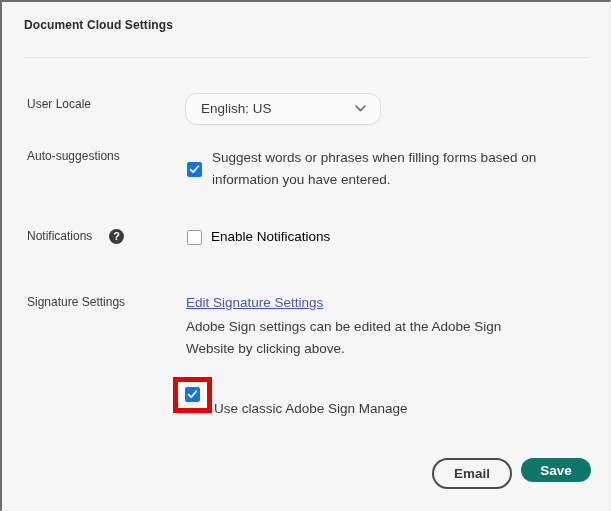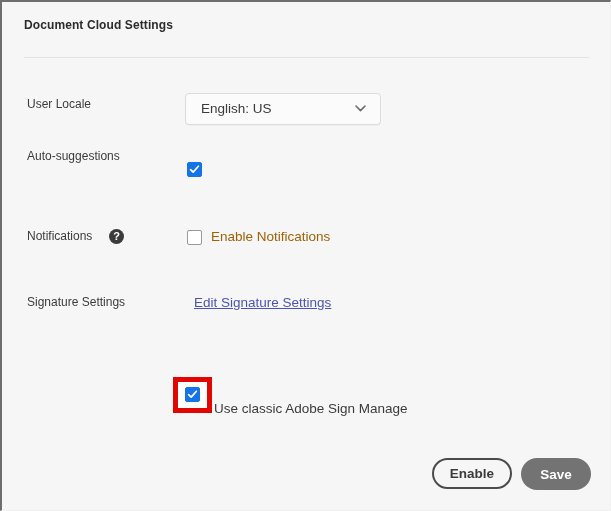--- a/index.html
+++ b/index.html
@@ -61,21 +61,21 @@
 
   #locale-select {
     position: absolute;
     left: 183px;
     top: 91px;
     width: 196px;
     height: 32px;
     box-sizing: border-box;
     background: #fbfbfb;
     border: 1px solid #dcdcdc;
-    border-radius: 4px;
+    border-radius: 12px;
     box-shadow: 0 1px 1px rgba(0,0,0,0.035);
     cursor: pointer;
   }
   #locale-select-value {
     position: absolute;
     left: 15px;
     top: 7px;
     font-size: 13.5px;
     color: #3b3b3b;
     white-space: nowrap;
@@ -151,28 +151,28 @@
     cursor: pointer;
     font-family: "Liberation Sans", sans-serif;
   }
 
   #cb-notifications { left: 185px; top: 228px; }
   #text-notifications {
     position: absolute;
     left: 209px;
     top: 227px;
     font-size: 13.5px;
-    color: #a16207;
+    color: #000000;
     white-space: nowrap;
   }
   #link-manage-email { left: 209px; top: 254px; }
 
   
   #label-signature-settings { left: 25px; top: 293px; text-align: center; }
-  #link-edit-signature { left: 184px; top: 293px; margin-left: 8px; }
+  #link-edit-signature { left: 184px; top: 293px; }
   #text-signature {
     position: absolute;
     left: 184px;
     top: 314px;
     width: 365px;
     font-size: 13.5px;
     line-height: 22px;
     color: #3b3b3b;
   }
 
@@ -214,25 +214,25 @@
     font-family: "Liberation Sans", sans-serif;
     font-weight: bold;
     cursor: pointer;
     padding: 0;
   }
   #btn-save {
     position: absolute;
     left: 519px;
     top: 456px;
     width: 70px;
-    height: 32px;
+    height: 24px;
     box-sizing: border-box;
     border: none;
     border-radius: 16px;
-    background: #737373;
+    background: #0f766e;
     color: #ffffff;
     font-size: 13.5px;
     font-family: "Liberation Sans", sans-serif;
     font-weight: bold;
     cursor: pointer;
     padding: 0;
   }
 </style>
 </head>
 <body>
@@ -253,37 +253,39 @@
     </span>
   </div>
 
   <div class="row-label" id="label-auto-suggestions">Auto-suggestions</div>
 
   <div class="cb checked" id="cb-auto-suggestions">
     <svg viewBox="0 0 15 15" width="13" height="13" aria-hidden="true">
       <path d="M3 7.6 L6 10.6 L12 3.8" fill="none" stroke="#ffffff" stroke-width="2" stroke-linecap="round" stroke-linejoin="round"></path>
     </svg>
   </div>
+  <div id="text-auto-suggestions">Suggest words or phrases when filling forms based on information you have entered.</div>
 
 
   <div class="row-label" id="label-notifications">Notifications</div>
   <div id="help-icon">?</div>
 
   <div class="cb unchecked" id="cb-notifications"></div>
   <div id="text-notifications">Enable Notifications</div>
 
 
   <div class="row-label" id="label-signature-settings">Signature Settings</div>
 
   <div class="link underlined" id="link-edit-signature">Edit Signature Settings</div>
+  <div id="text-signature">Adobe Sign settings can be edited at the Adobe Sign Website by clicking above.</div>
 
   <div id="highlight-box"></div>
   <div class="cb checked" id="cb-classic-sign">
     <svg viewBox="0 0 15 15" width="13" height="13" aria-hidden="true">
       <path d="M3 7.6 L6 10.6 L12 3.8" fill="none" stroke="#ffffff" stroke-width="2" stroke-linecap="round" stroke-linejoin="round"></path>
     </svg>
   </div>
   <div id="text-classic-sign">Use classic Adobe Sign Manage</div>
 
-  <button id="btn-cancel">Enable</button>
+  <button id="btn-cancel">Email</button>
   <button id="btn-save">Save</button>
 
 </div>
 
 </body></html>

